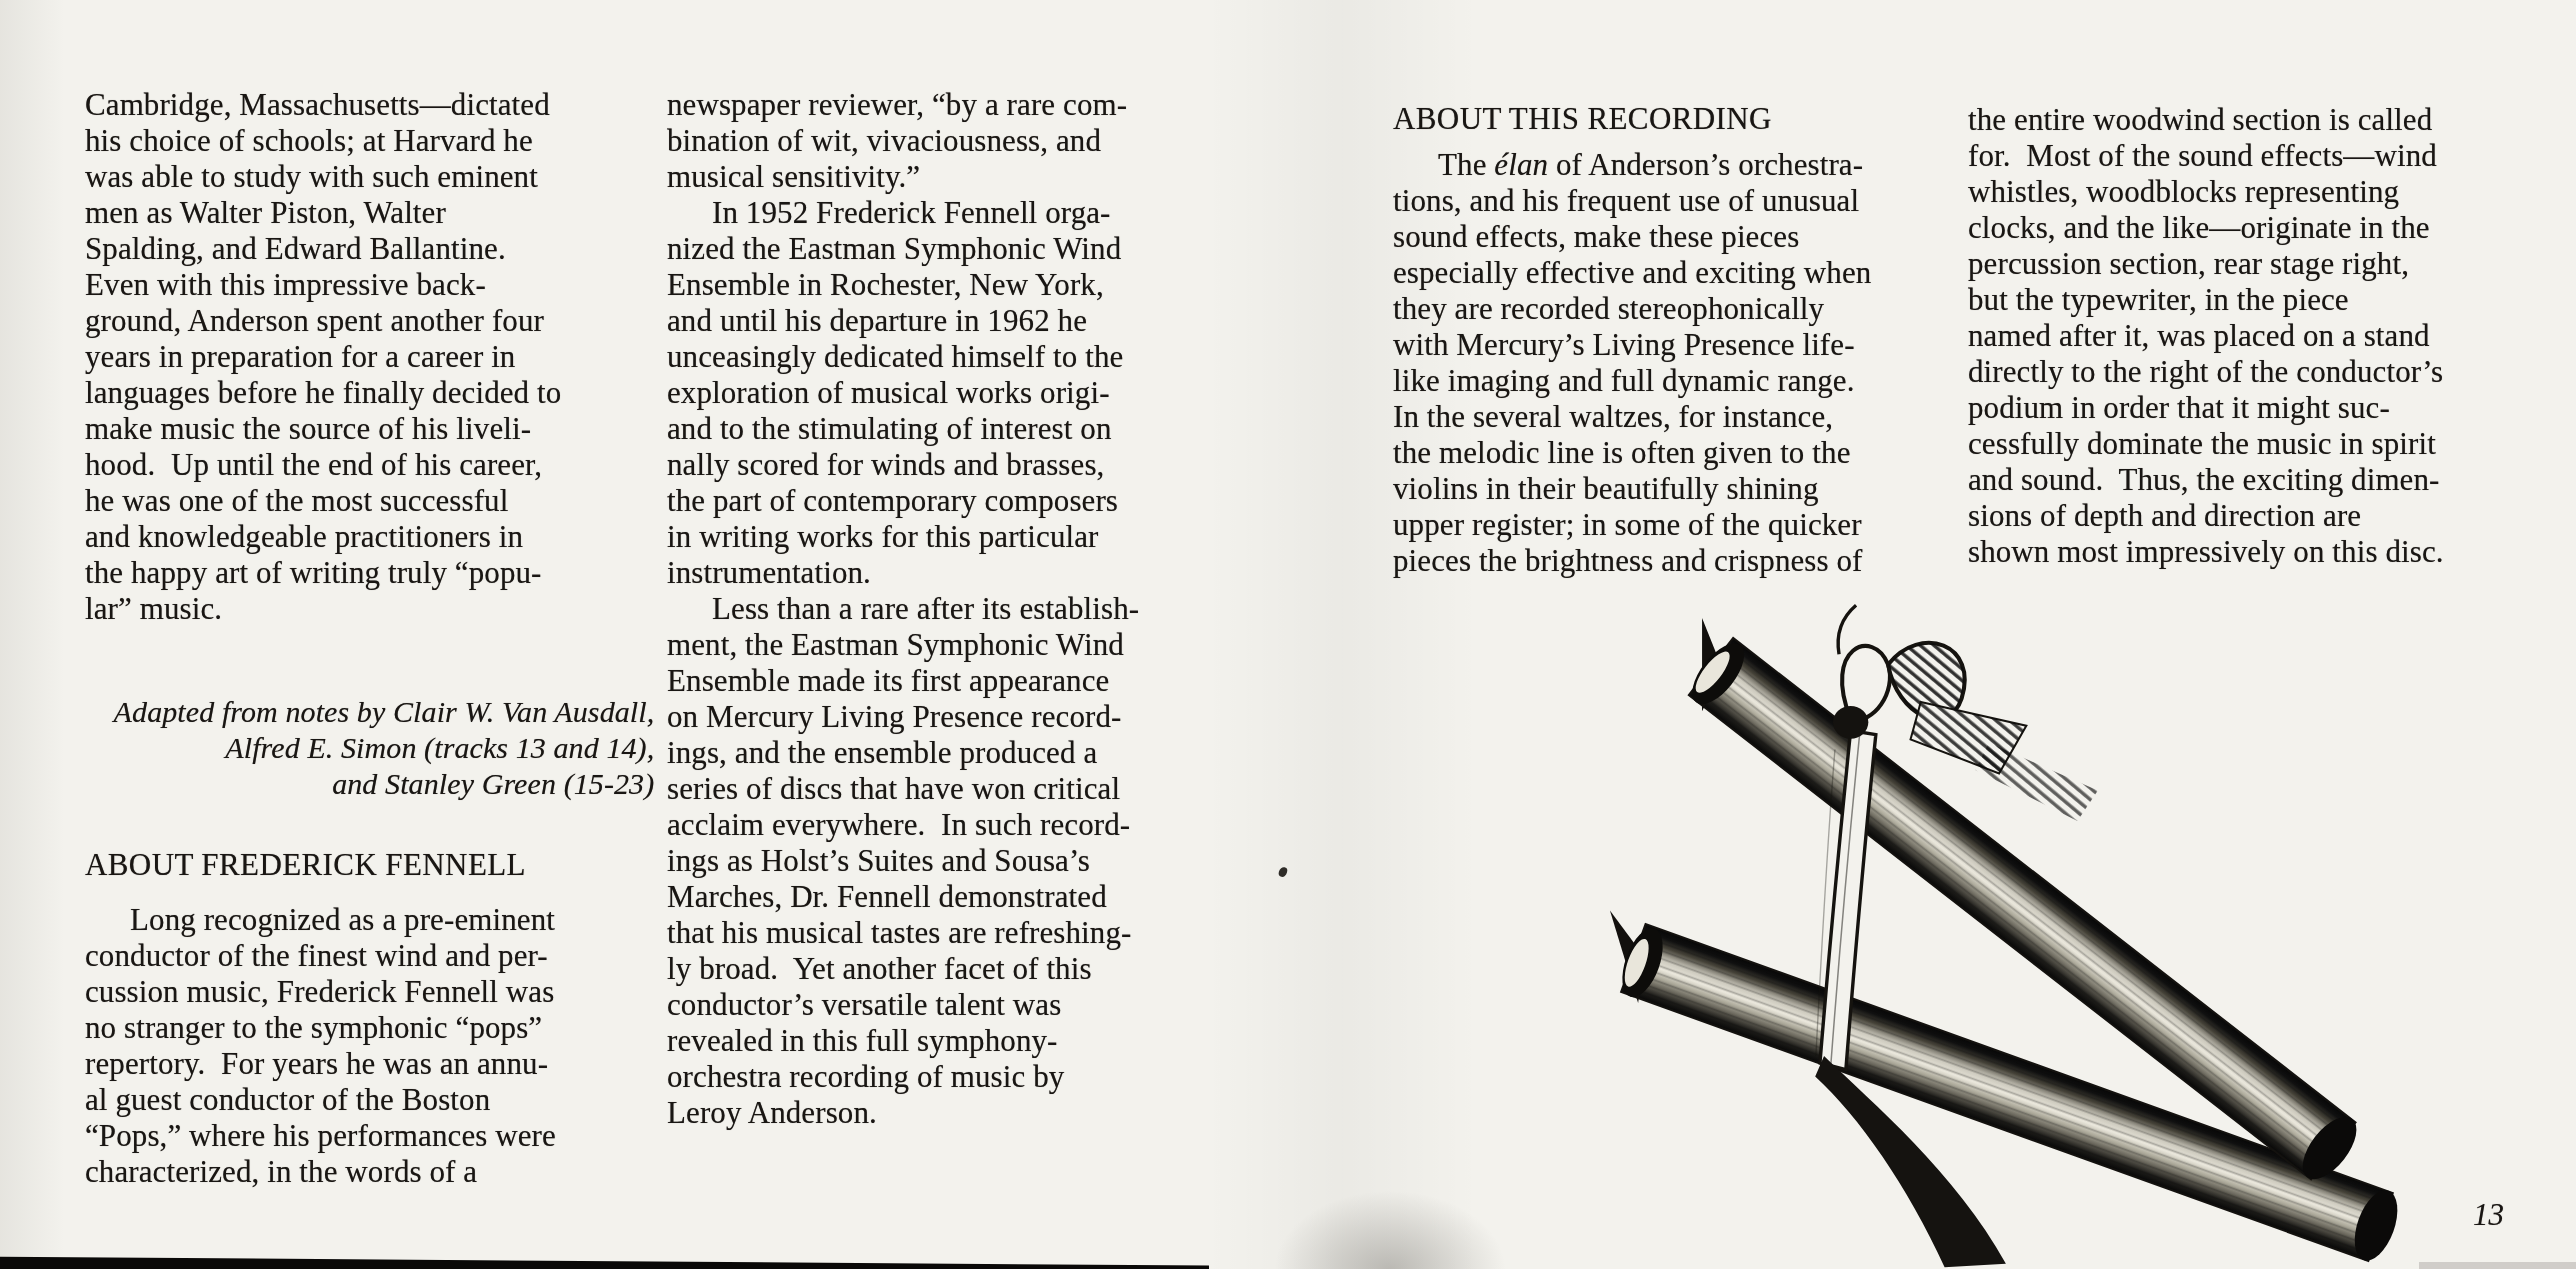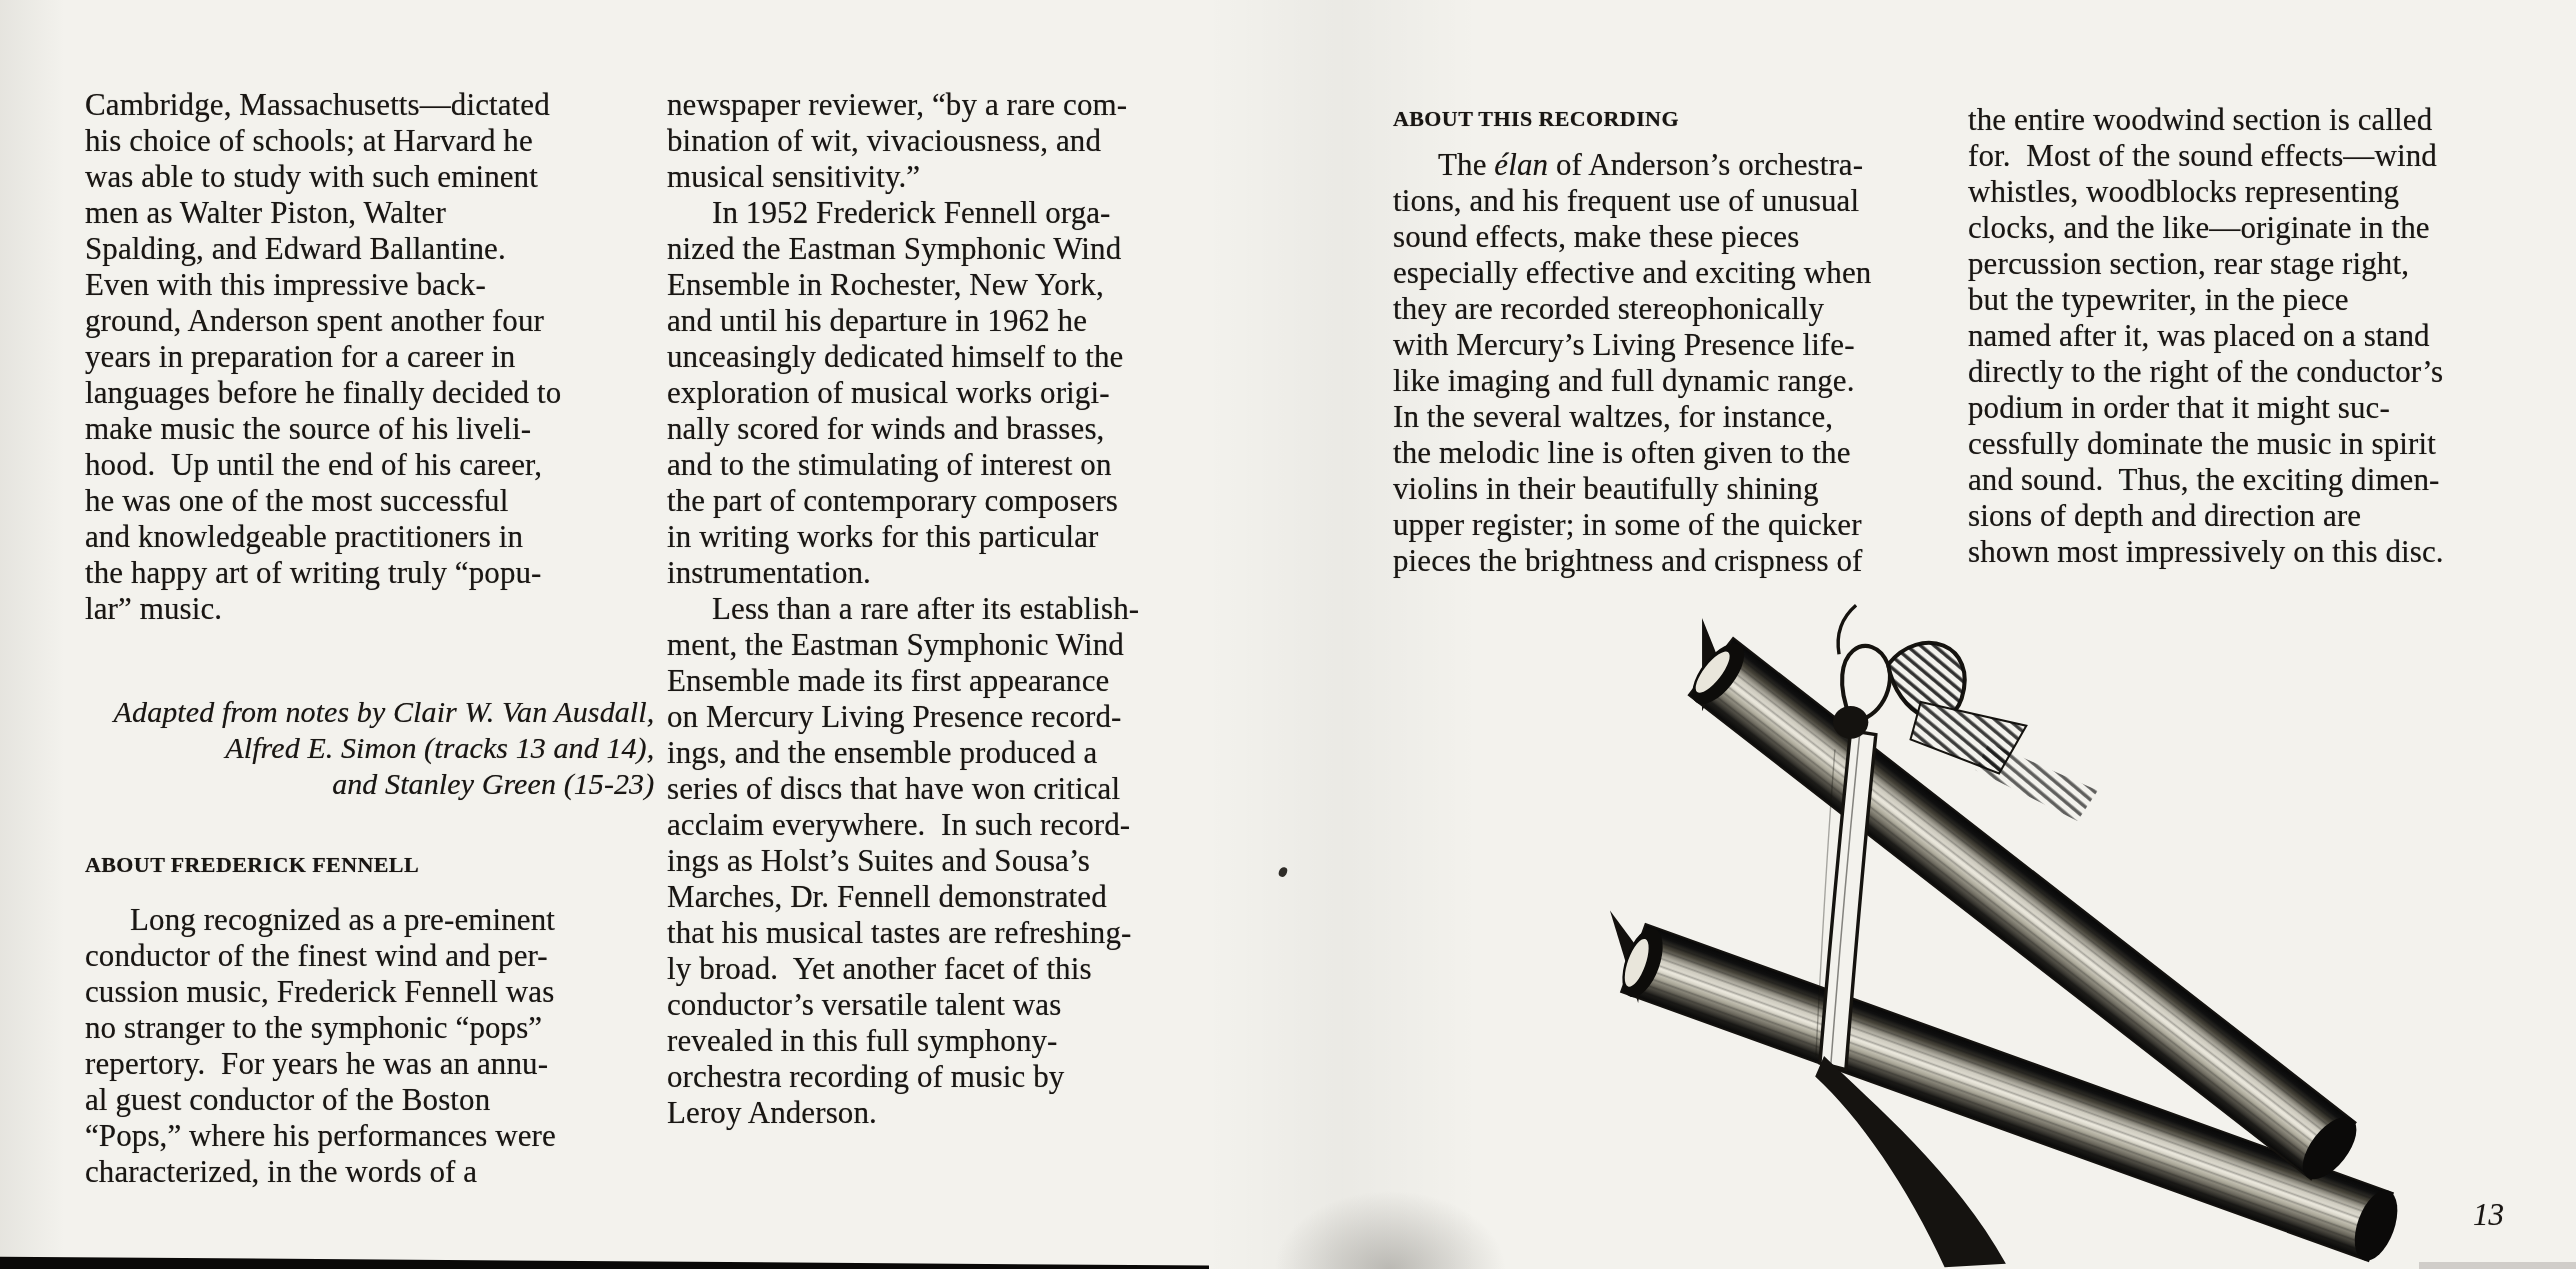--- a/index.html
+++ b/index.html
@@ -21,21 +21,21 @@
     background:#c9c7c2;opacity:.85;}
   .ink-speck{position:absolute;left:1279px;top:867px;width:7.5px;height:9.5px;background:#2f2c28;
     border-radius:60% 40% 55% 45%;transform:rotate(14deg);}
   .column{position:absolute;}
   .line{height:36px;line-height:36px;font-size:31px;white-space:pre;letter-spacing:0.1px;
     text-shadow:0 0 0.7px rgba(25,22,18,.55);}
   .line.ind{padding-left:45px;}
   .line .it{font-style:italic;text-align:center;}
   .para.right .line{text-align:right;padding-right:2.7px;}
   .para.italic .line{font-style:italic;font-size:30px;}
-  .heading{height:36px;line-height:36px;font-size:22px;font-weight:700;letter-spacing:0.4px;
+  .heading{height:36px;line-height:36px;font-size:31px;font-weight:400;letter-spacing:0.4px;
     white-space:pre;text-shadow:0 0 0.8px rgba(25,22,18,.6);}
   .pageno{position:absolute;font-size:31px;line-height:1;text-shadow:0 0 0.7px rgba(25,22,18,.5);}
   #illustration{position:absolute;left:1553px;top:586px;width:899px;height:684px;}
 </style>
 </head>
 <body>
 
 <div class="edge-shade"></div>
 <div class="gutter-shade"></div>
 
@@ -80,22 +80,22 @@
       <div class="line">bination of wit, vivaciousness, and</div>
       <div class="line">musical sensitivity.”</div>
     </div>
     <div class="para">
       <div class="line ind">In 1952 Frederick Fennell orga-</div>
       <div class="line">nized the Eastman Symphonic Wind</div>
       <div class="line">Ensemble in Rochester, New York,</div>
       <div class="line">and until his departure in 1962 he</div>
       <div class="line">unceasingly dedicated himself to the</div>
       <div class="line">exploration of musical works origi-</div>
+      <div class="line">and to the stimulating of interest on</div>
       <div class="line">nally scored for winds and brasses,</div>
-      <div class="line">and to the stimulating of interest on</div>
       <div class="line">the part of contemporary composers</div>
       <div class="line">in writing works for this particular</div>
       <div class="line">instrumentation.</div>
     </div>
     <div class="para">
       <div class="line ind">Less than a rare after its establish-</div>
       <div class="line">ment, the Eastman Symphonic Wind</div>
       <div class="line">Ensemble made its first appearance</div>
       <div class="line">on Mercury Living Presence record-</div>
       <div class="line">ings, and the ensemble produced a</div>

